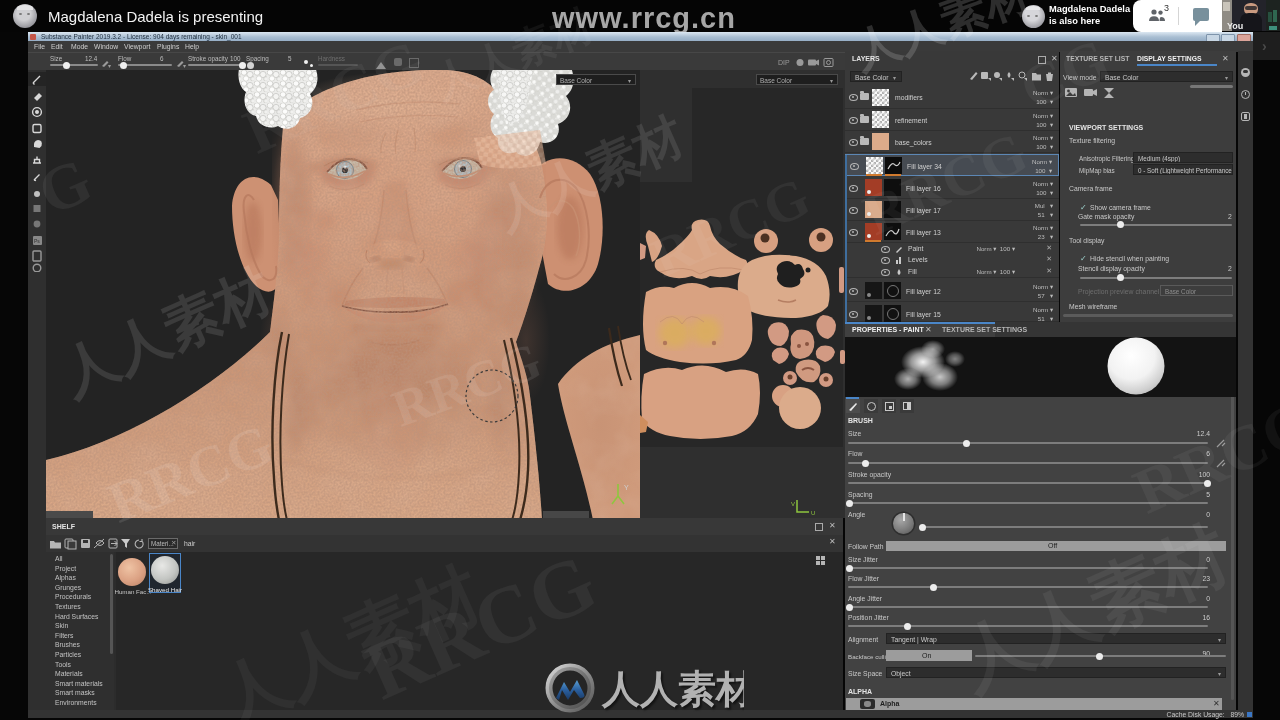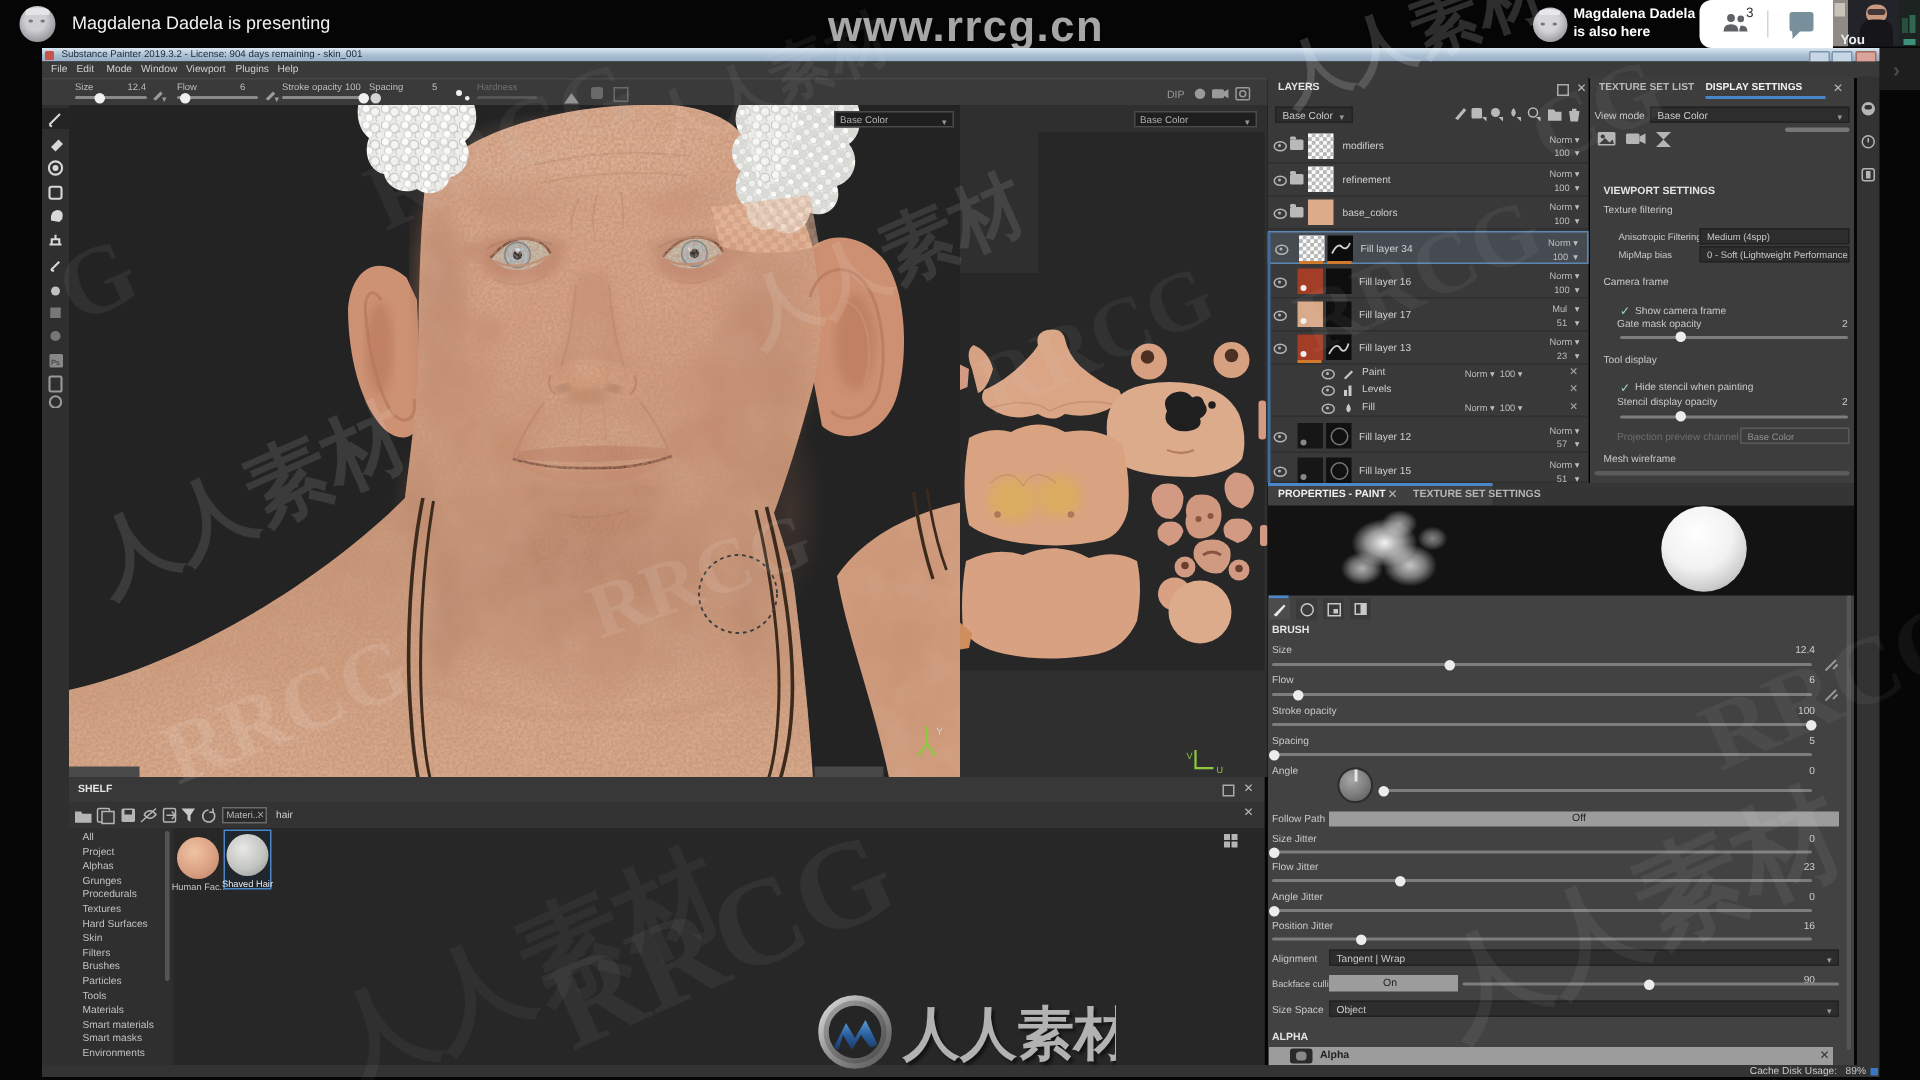--- a/index.html
+++ b/index.html
@@ -3,21 +3,21 @@
 <meta charset="utf-8">
 <style>
   html,body{margin:0;padding:0;}
   body{width:1280px;height:720px;overflow:hidden;background:#060606;position:relative;
        font-family:"Liberation Sans",sans-serif;-webkit-font-smoothing:antialiased;}
   .abs{position:absolute;}
   
   #topbar{left:0;top:0;width:1280px;height:32px;background:#050505;}
   #av1{left:13px;top:4px;width:24px;height:24px;border-radius:50%;
        background:radial-gradient(circle at 45% 40%, #cfcfd2 0 35%, #9a9aa0 70%, #6b6b70 100%);}
-  #presname{left:48px;top:8px;color:#f2f2f2;font-size:12px;}
+  #presname{left:48px;top:8px;color:#f2f2f2;font-size:15px;}
   #wmtop{left:552px;top:2px;color:rgba(175,175,175,0.95);font-size:29px;font-weight:bold;letter-spacing:1px;}
   #alsoav{left:1022px;top:5px;width:23px;height:23px;border-radius:50%;
        background:radial-gradient(circle at 45% 40%, #d6d6da 0 35%, #a2a2a8 70%, #707076 100%);}
   #alsotxt{left:1049px;top:4px;color:#fff;font-size:9.3px;font-weight:bold;line-height:11.5px;white-space:nowrap;}
   #meetpanel{left:1133px;top:0;width:89px;height:32px;background:#fff;border-radius:8px 0 0 8px;}
   #pplico{left:1148px;top:8px;}
   #pplnum{left:1164px;top:3px;color:#333;font-size:9px;}
   #meetdiv{left:1178px;top:7px;width:1px;height:18px;background:#d5d5d5;}
   #chatico{left:1193px;top:8px;width:16px;height:13px;background:#78909c;border-radius:2px;}
   #chatico:after{content:"";position:absolute;left:2px;top:12px;border:3px solid transparent;border-top-color:#78909c;border-left-color:#78909c;}

